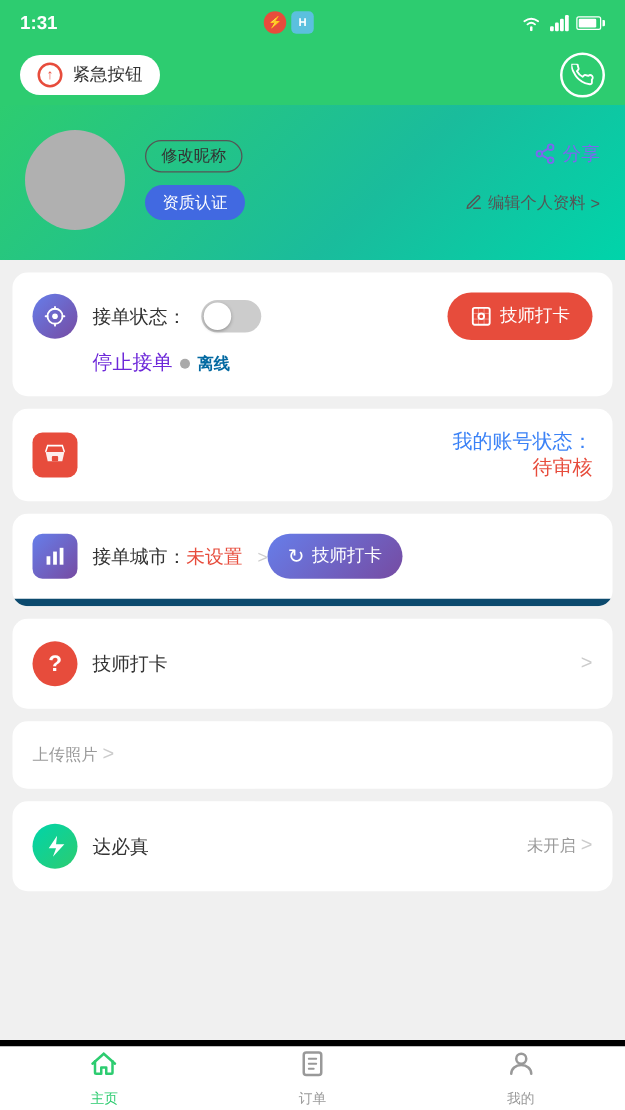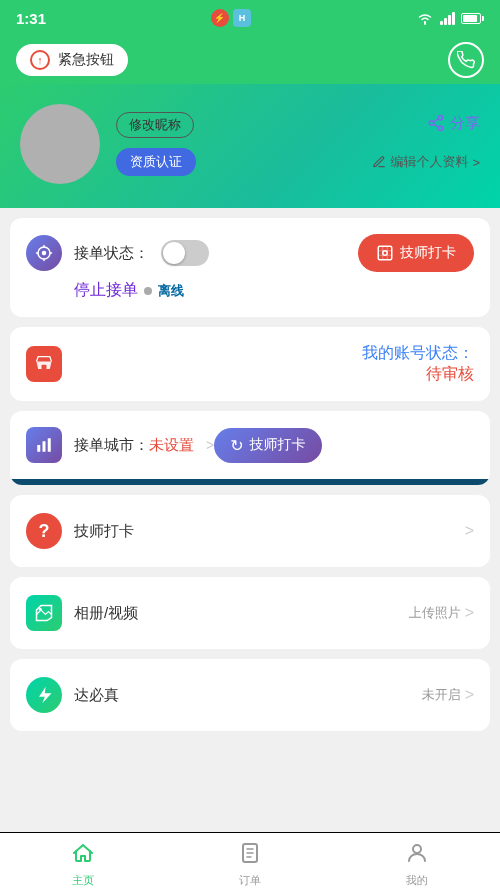--- a/index.html
+++ b/index.html
@@ -427,22 +427,22 @@
 
     
     .bottom-nav {
       position: absolute;
       bottom: 0;
       left: 0;
       right: 0;
       height: 56px;
       background: white;
       display: flex;
-      align-items: flex-end;
-      border-top: 1px solid #000000;
+      align-items: center;
+      border-top: 5px solid #000000;
     }
     .nav-item {
       flex: 1;
       display: flex;
       flex-direction: column;
       align-items: center;
       justify-content: center;
       gap: 2px;
       cursor: pointer;
     }
@@ -626,30 +626,20 @@
     <div class="list-item-left">
       <div class="list-icon-q">?</div>
       <span class="list-item-label">技师打卡</span>
     </div>
     <div class="list-item-right">
       <span class="arrow">&gt;</span>
     </div>
   </div>
 
   <div class="list-item">
-    <div class="list-item-left">
-      <div class="list-icon-photo">
-        <svg width="18" height="18" viewBox="0 0 24 24" fill="none">
-          <path d="M2 8 L8 2 L22 2 L22 18 L16 22 L2 22 Z" stroke="white" stroke-width="2" fill="none"></path>
-          <polyline points="2,14 8,8 14,14 18,10 22,14" stroke="white" stroke-width="1.5" fill="none"></polyline>
-          <circle cx="7" cy="7" r="2" fill="white"></circle>
-        </svg>
-      </div>
-      <span class="list-item-label">相册/视频</span>
-    </div>
     <div class="list-item-right">
       <span>上传照片</span>
       <span class="arrow">&gt;</span>
     </div>
   </div>
 
   <div class="list-item">
     <div class="list-item-left">
       <div class="list-icon-lightning">
         <svg width="16" height="20" viewBox="0 0 16 24" fill="none">

